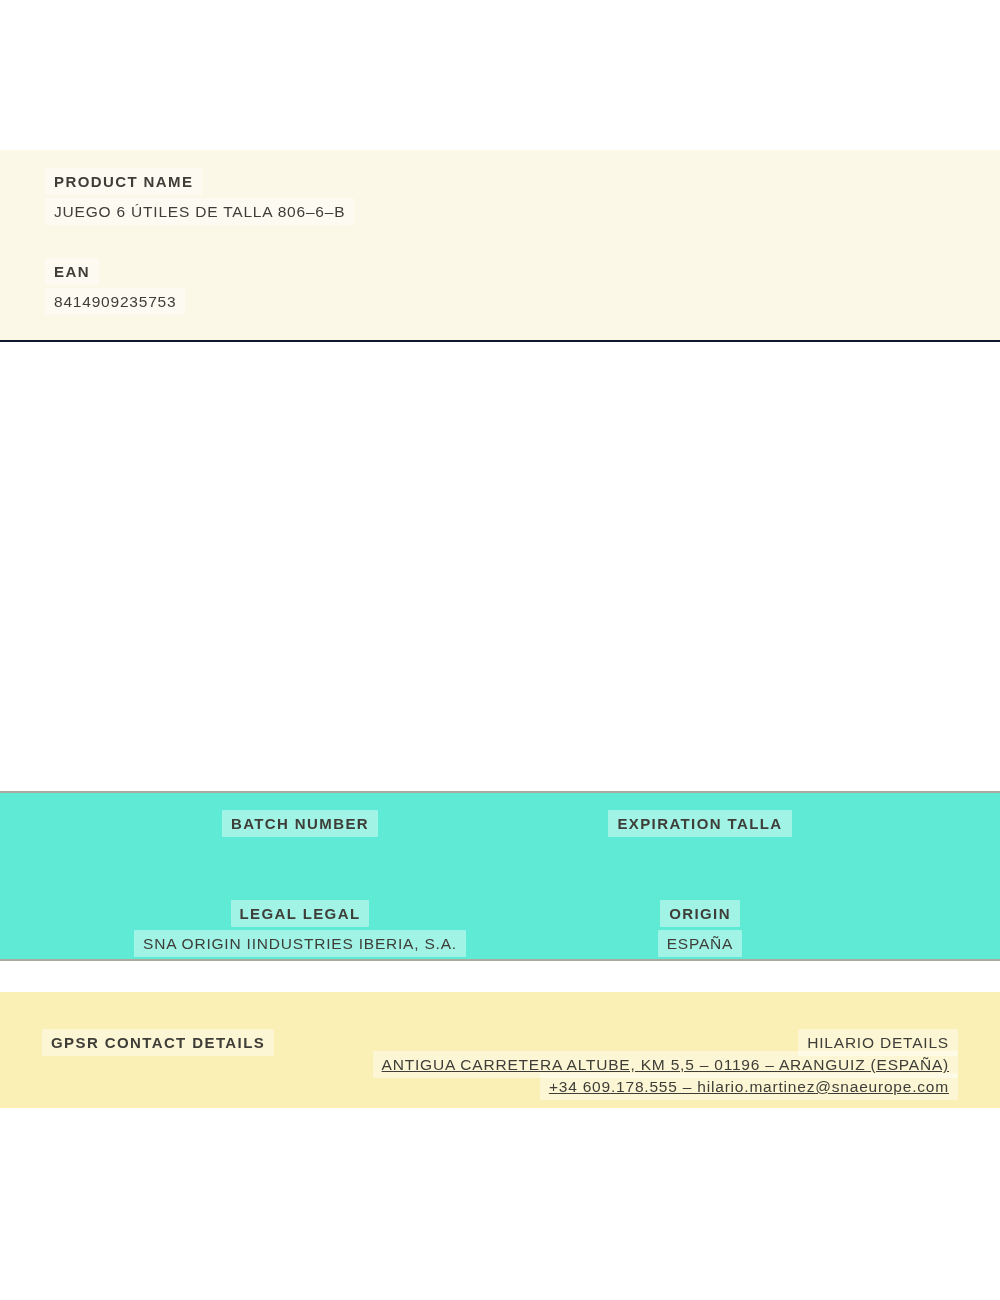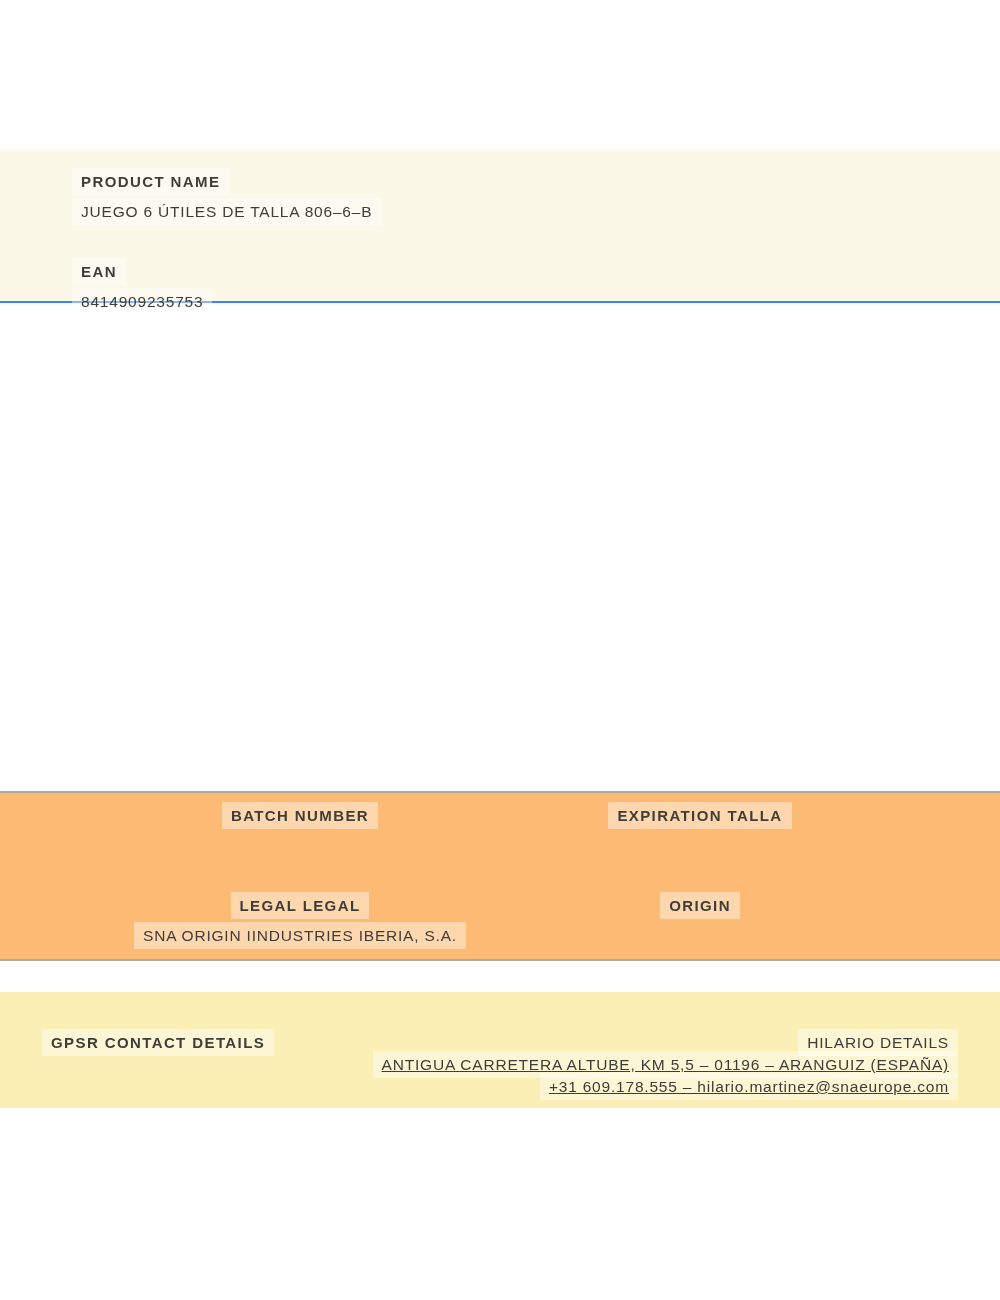--- a/index.html
+++ b/index.html
@@ -8,48 +8,48 @@
     width: 1000px; height: 1300px;
     position: relative;
     font-family: "Liberation Sans", "DejaVu Sans", sans-serif;
     color: #3e3d38;
     overflow: hidden;
   }
   .sec { position: absolute; left: 0; width: 1000px; }
 
   
   .sec-product {
-    top: 150px; height: 153px;
+    top: 150px; height: 192px;
     background: #fcf8e7;
-    border-bottom: 2px solid #3b82f6;
-    padding: 21px 51px 0 81px;
+    border-bottom: 2px solid #0f172a;
+    padding: 21px 51px 0 54px;
   }
   .field { margin-bottom: 38px; }
   .field-label {
     font-size: 15px; font-weight: 700;
     letter-spacing: 1.4px; line-height: 22px;
   }
   .field-value {
     font-size: 15.5px; font-weight: 400;
     letter-spacing: 0.8px; line-height: 22px;
     margin-top: 8px;
   }
   .hl {
     background: rgba(255,255,255,0.42);
     padding: 5px 9px; margin: -5px -9px;
     border-radius: 1px;
   }
 
   
   .sec-batch {
     top: 791px; height: 170px;
-    background: #fdba74;
+    background: #5eead4;
     border-top: 2px solid #adaba0;
     border-bottom: 2px solid #adaba0;
-    padding-top: 12px;
+    padding-top: 20px;
   }
   .grid { margin: 0 100px; display: flex; }
   .gcol { flex: 1; text-align: center; }
   .grid-row2 { margin-top: 68px; }
 
   
   .sec-contact {
     top: 992px; height: 116px;
     background: #faf0b5;
     padding: 40px 51px 0 51px;
@@ -106,32 +106,35 @@
         <span class="hl">LEGAL LEGAL</span>
       </div>
       <div class="field-value">
         <span class="hl">SNA ORIGIN IINDUSTRIES IBERIA, S.A.</span>
       </div>
     </div>
     <div class="gcol">
       <div class="field-label">
         <span class="hl">ORIGIN</span>
       </div>
+      <div class="field-value">
+        <span class="hl">ESPAÑA</span>
+      </div>
     </div>
   </div>
 </section>
 
 <section class="sec sec-contact">
   <div class="contact-row1">
     <div class="field-label">
       <span class="hl">GPSR CONTACT DETAILS</span>
     </div>
     <div class="contact-name">
       <span class="hl">HILARIO DETAILS</span>
     </div>
   </div>
   <div class="contact-line">
     <span class="hl">ANTIGUA CARRETERA ALTUBE, KM 5,5 – 01196 – ARANGUIZ (ESPAÑA)</span>
   </div>
   <div class="contact-line">
-    <span class="hl">+31 609.178.555 – hilario.martinez@snaeurope.com</span>
+    <span class="hl">+34 609.178.555 – hilario.martinez@snaeurope.com</span>
   </div>
 </section>
 
 </body></html>

